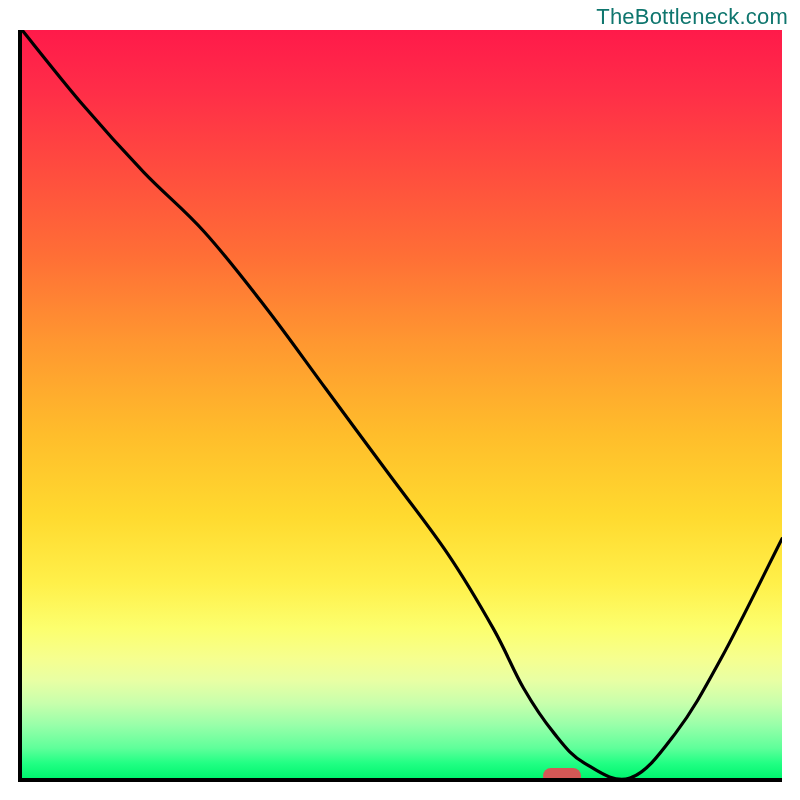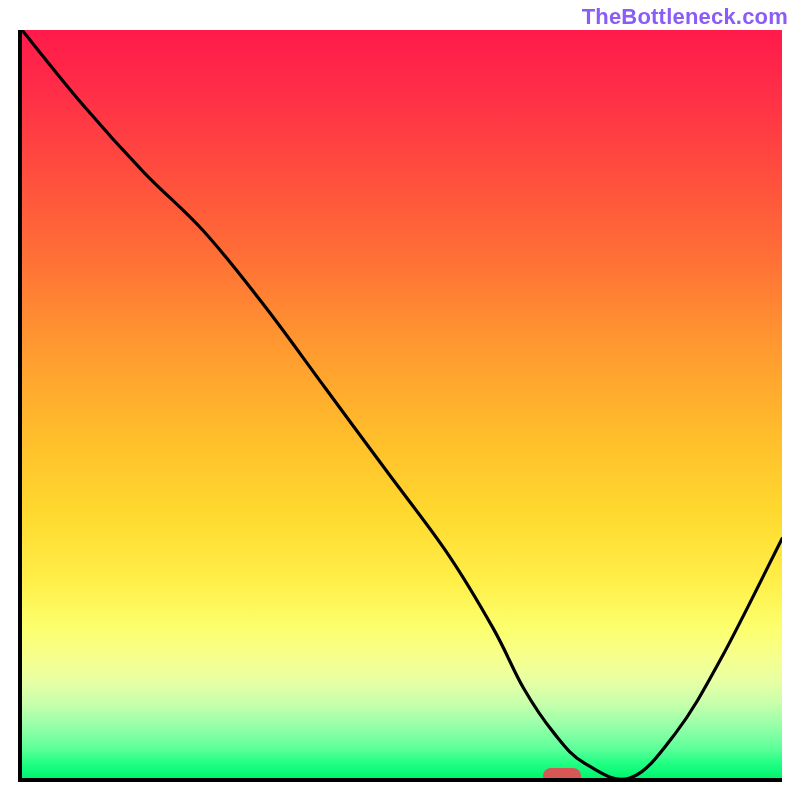--- a/index.html
+++ b/index.html
@@ -13,23 +13,23 @@
   }
   .wrap {
     position: relative;
     width: 800px;
     height: 800px;
   }
   .watermark {
     position: absolute;
     top: 4px;
     right: 12px;
-    color: #8b5cf6;
+    color: #0f766e;
     font-size: 22px;
-    font-weight: 700;
+    font-weight: 400;
     letter-spacing: 0.2px;
     z-index: 5;
   }
   .plot-frame {
     position: absolute;
     left: 18px;
     top: 30px;
     width: 764px;
     height: 752px;
     border-left: 4px solid #000;

